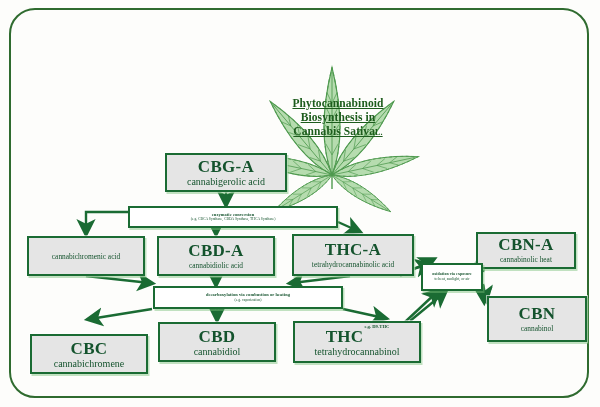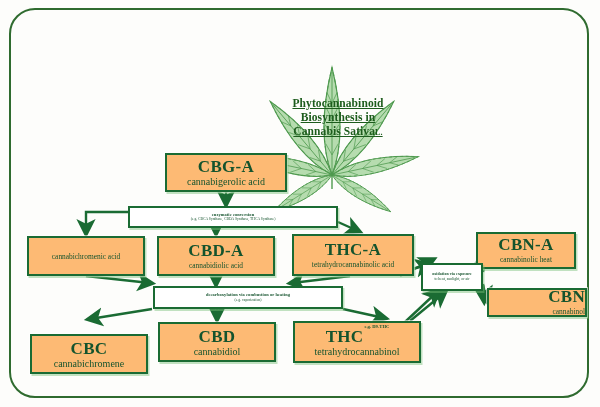--- a/index.html
+++ b/index.html
@@ -36,21 +36,21 @@
     letter-spacing:.1px;
   }
   #title span{display:block;text-decoration:underline;text-underline-offset:1px;white-space:nowrap;}
   #title span.l3{font-size:11.5px;}
   #title span.l3 i{font-style:normal;font-size:8px;}
 
   
   .node{
     position:absolute;z-index:4;
     box-sizing:border-box;
-    background:#fdba74;
+    background:#e5e5e5;
     border:2.4px solid #1a6b33;
     text-align:center;
     box-shadow:1.5px 2px 0 rgba(120,190,120,.45), 0 0 0 1px rgba(255,255,255,.6);
     display:flex;flex-direction:column;align-items:center;justify-content:center;
   }
   .node .abbr{
     color:#14532d;font-weight:bold;font-size:17px;line-height:18px;
     letter-spacing:.3px;position:relative;
   }
   .node .abbr sup{
@@ -79,21 +79,21 @@
   .proc.ox .l1{font-size:3.9px;line-height:5.2px;}
   .proc.ox .l2{font-size:3.9px;line-height:5.2px;}
 
   
   #n-cbga{left:165px;top:153px;width:122px;height:39px;}
   #p-enzy{left:128px;top:206px;width:210px;height:22px;}
   #n-cbca{left:27px;top:236px;width:118px;height:40px;}
   #n-cbda{left:157px;top:236px;width:118px;height:40px;}
   #n-thca{left:292px;top:234px;width:122px;height:42px;}
   #n-cbna{left:476px;top:232px;width:100px;height:37px;}
-  #n-cbn{left:487px;top:288px;width:100px;height:29px;align-items:flex-end;}
+  #n-cbn{left:487px;top:296px;width:100px;height:46px;}
   #p-oxid{left:421px;top:263px;width:62px;height:28px;}
   #p-decarb{left:153px;top:286px;width:190px;height:23px;}
   #n-cbc{left:30px;top:322px;width:118px;height:40px;margin-top:12px;}
   #n-cbd{left:158px;top:322px;width:118px;height:40px;}
   #n-thc{left:293px;top:321px;width:128px;height:42px;}
 </style>
 </head>
 <body>
 
 <div id="stage">

